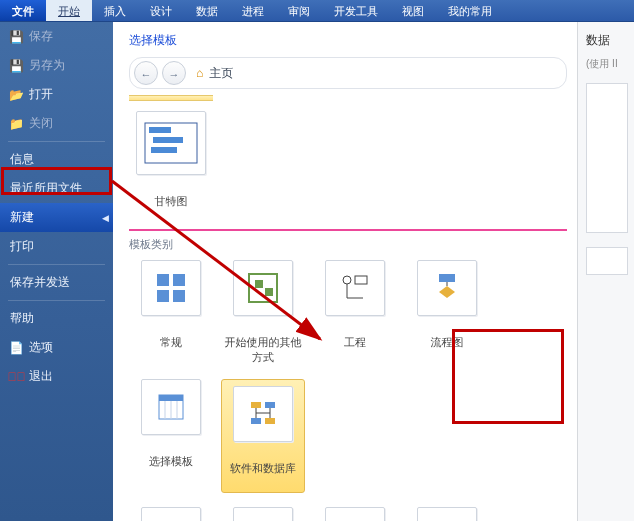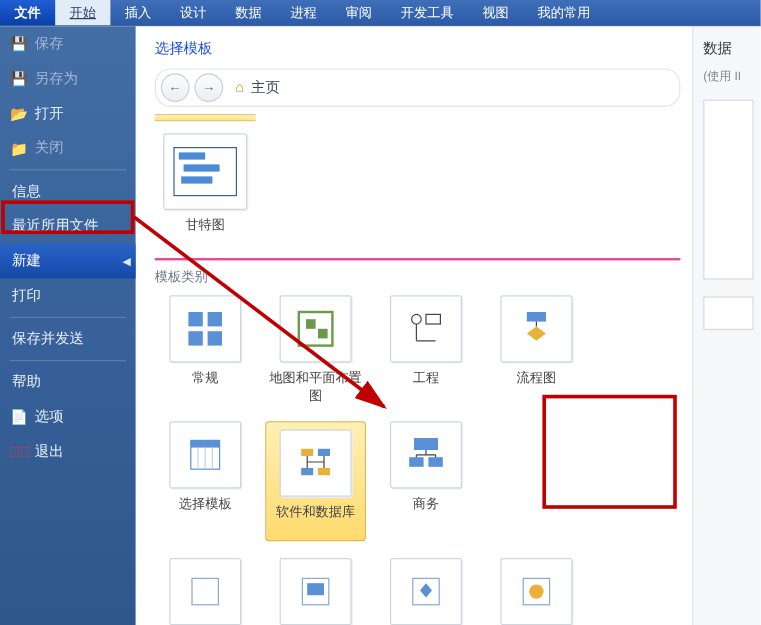--- a/index.html
+++ b/index.html
@@ -124,21 +124,21 @@
   }
   .thumb {
     width: 60px; height: 56px;
     background: #fff;
     border: 1px solid #cfd5de;
     border-radius: 2px;
     display: flex; align-items: center; justify-content: center;
     box-shadow: 1px 1px 0 #eceef2;
   }
   .template-item .lbl {
-    margin-top: 5px;
+    margin-top: 19px;
     color: #444;
     text-align: center;
     font-size: 11px;
   }
   .template-item.big .thumb { width: 70px; height: 64px; }
   .template-item.sel {
     background: linear-gradient(#fff0b5,#ffdb6e);
     border: 1px solid #e3b94f;
     border-radius: 3px;
     padding: 6px 4px 16px 4px;
@@ -288,21 +288,21 @@
         <div class="lbl">常规</div>
       </div>
       <div class="template-item">
         <div class="thumb">
           <svg width="36" height="36">
               <rect x="4" y="4" width="28" height="28" fill="none" stroke="#6a9a4a" stroke-width="2"></rect>
               <rect x="10" y="10" width="8" height="8" fill="#6a9a4a"></rect>
               <rect x="20" y="18" width="8" height="8" fill="#6a9a4a"></rect>
             </svg>
         </div>
-        <div class="lbl">地图和平面布置图</div>
+        <div class="lbl">开始使用的其他方式</div>
       </div>
       <div class="template-item">
         <div class="thumb">
           <svg width="36" height="36">
               <circle cx="10" cy="10" r="4" fill="none" stroke="#444"></circle>
               <rect x="18" y="6" width="12" height="8" fill="none" stroke="#444"></rect>
               <line x1="10" y1="14" x2="10" y2="28" stroke="#444"></line>
               <line x1="10" y1="28" x2="26" y2="28" stroke="#444"></line>
             </svg>
         </div>
@@ -336,34 +336,20 @@
               <rect x="6" y="6" width="10" height="6" fill="#e7b13c"></rect>
               <rect x="20" y="6" width="10" height="6" fill="#5a90d6"></rect>
               <rect x="6" y="22" width="10" height="6" fill="#5a90d6"></rect>
               <rect x="20" y="22" width="10" height="6" fill="#e7b13c"></rect>
               <line x1="11" y1="12" x2="11" y2="22" stroke="#444"></line>
               <line x1="25" y1="12" x2="25" y2="22" stroke="#444"></line>
               <line x1="11" y1="17" x2="25" y2="17" stroke="#444"></line>
             </svg>
         </div>
         <div class="lbl">软件和数据库</div>
-      </div>
-      <div class="template-item">
-        <div class="thumb">
-          <svg width="36" height="36">
-              <rect x="8" y="4" width="20" height="10" fill="#5a90d6"></rect>
-              <rect x="4" y="20" width="12" height="8" fill="#5a90d6"></rect>
-              <rect x="20" y="20" width="12" height="8" fill="#5a90d6"></rect>
-              <line x1="18" y1="14" x2="18" y2="18" stroke="#444"></line>
-              <line x1="10" y1="18" x2="26" y2="18" stroke="#444"></line>
-              <line x1="10" y1="18" x2="10" y2="20" stroke="#444"></line>
-              <line x1="26" y1="18" x2="26" y2="20" stroke="#444"></line>
-            </svg>
-        </div>
-        <div class="lbl">商务</div>
       </div>
     </div>
 
 
     <div class="row">
       <div class="template-item">
           <div class="thumb">
             <svg width="30" height="30">
               <rect x="4" y="4" width="22" height="22" fill="#fff" stroke="#8aa7d6"></rect>
             </svg>

